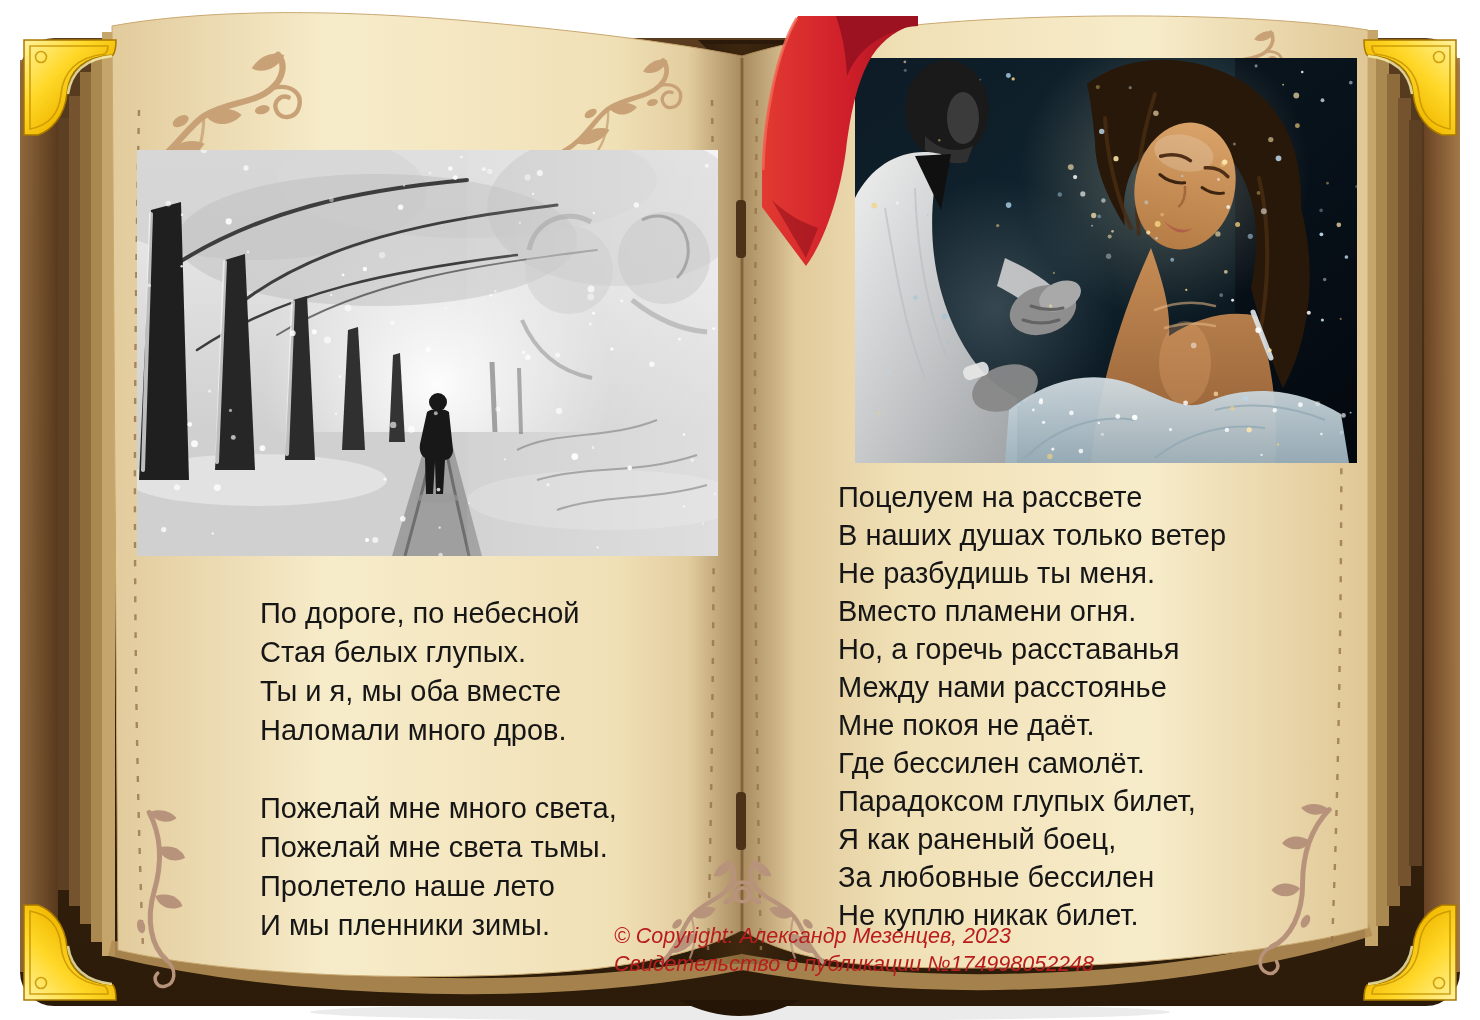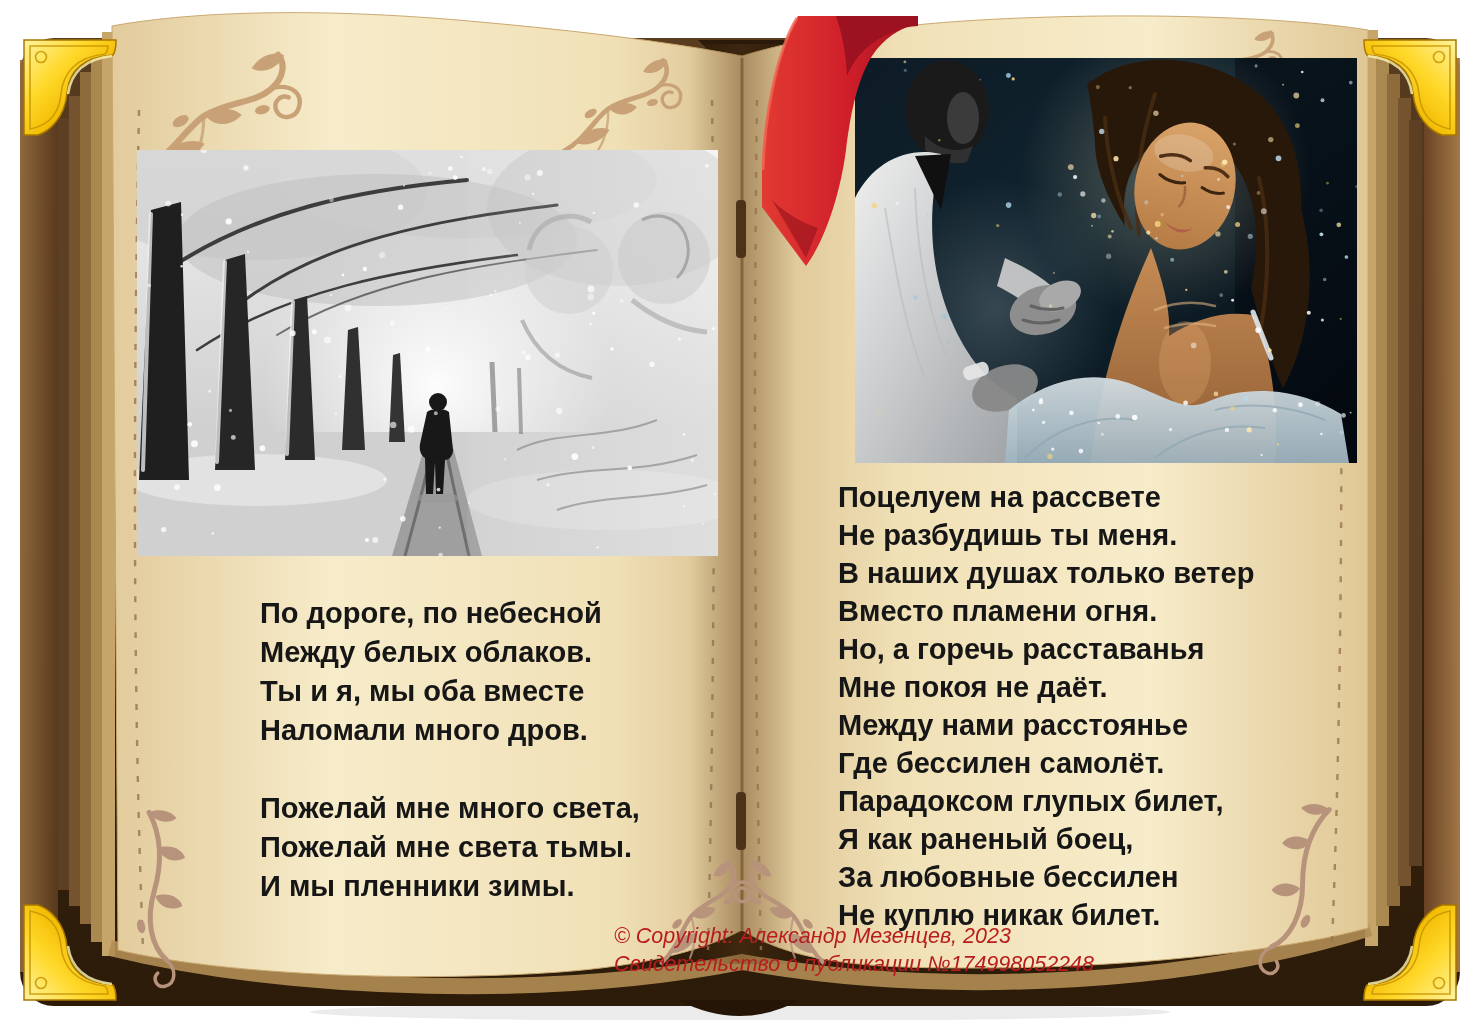--- a/index.html
+++ b/index.html
@@ -9,21 +9,21 @@
   }
   html,body{margin:0;padding:0;background:#fff;}
   .stage{position:relative;width:1480px;height:1020px;background:#ffffff;overflow:hidden;
          font-family:"Liberation Sans",sans-serif;}
   .layer{position:absolute;left:0;top:0;}
   svg{display:block;}
   .photo{position:absolute;}
   .photo-winter{left:137px;top:150px;width:581px;height:406px;}
   .photo-lovers{left:855px;top:58px;width:502px;height:405px;}
   .ribbon-layer{pointer-events:none;}
-  .poem{position:absolute;color:var(--text);font-weight:bold;font-size:29px;white-space:nowrap;}
+  .poem{position:absolute;color:var(--text);font-weight:normal;font-size:29px;white-space:nowrap;}
   .poem-left{left:260px;top:594px;line-height:39px;}
   .poem-right{left:838px;top:478px;line-height:38px;}
   .stanza-gap{margin-top:39px;}
   .copyright{position:absolute;left:590px;top:922px;font-style:italic;font-size:21.5px;
              line-height:28px;color:#b91c1c;white-space:nowrap;margin-left:24px;}
   .stop-page{stop-color:var(--page);}
   .stop-page-light{stop-color:var(--page-light);}
 </style>
 </head>
 <body>
@@ -560,39 +560,40 @@
     <path d="M798,16 C776,52 763,120 762,172 L762,207 L806,266
              C824,242 840,196 846,150 C850,118 856,82 872,56 C884,38 900,28 916,24 L916,16 Z" fill="url(#rb-g)"></path>
     <path d="M836,16 C842,34 846,52 847,76 C856,54 872,40 893,32 C902,28 910,26 918,26 L918,16 Z" fill="#9c1220"></path>
     <path d="M772,200 L806,258 L818,228 C800,222 784,212 772,200 Z" fill="#8c0f1a" opacity="0.55"></path>
     <path d="M797,18 C776,52 764,120 763,170" fill="none" stroke="#f26a55" stroke-width="3" opacity="0.8"></path>
   </svg>
 
   <div class="poem poem-left">
     <div class="stanza">
       <div class="poem-line">По дороге, по небесной</div>
-      <div class="poem-line">Между белых облаков.</div>
+      <div class="poem-line">Стая белых глупых.</div>
       <div class="poem-line">Ты и я, мы оба вместе</div>
       <div class="poem-line">Наломали много дров.</div>
     </div>
     <div class="stanza stanza-gap">
       <div class="poem-line">Пожелай мне много света,</div>
       <div class="poem-line">Пожелай мне света тьмы.</div>
+      <div class="poem-line">Пролетело наше лето</div>
       <div class="poem-line">И мы пленники зимы.</div>
     </div>
   </div>
 
   <div class="poem poem-right">
     <div class="poem-line">Поцелуем на рассвете</div>
+    <div class="poem-line">В наших душах только ветер</div>
     <div class="poem-line">Не разбудишь ты меня.</div>
-    <div class="poem-line">В наших душах только ветер</div>
     <div class="poem-line">Вместо пламени огня.</div>
     <div class="poem-line">Но, а горечь расставанья</div>
+    <div class="poem-line">Между нами расстоянье</div>
     <div class="poem-line">Мне покоя не даёт.</div>
-    <div class="poem-line">Между нами расстоянье</div>
     <div class="poem-line">Где бессилен самолёт.</div>
     <div class="poem-line">Парадоксом глупых билет,</div>
     <div class="poem-line">Я как раненый боец,</div>
     <div class="poem-line">За любовные бессилен</div>
     <div class="poem-line">Не куплю никак билет.</div>
   </div>
 
   <div class="copyright">
     <div>© Copyright: Александр Мезенцев, 2023</div>
     <div>Свидетельство о публикации №174998052248</div>

